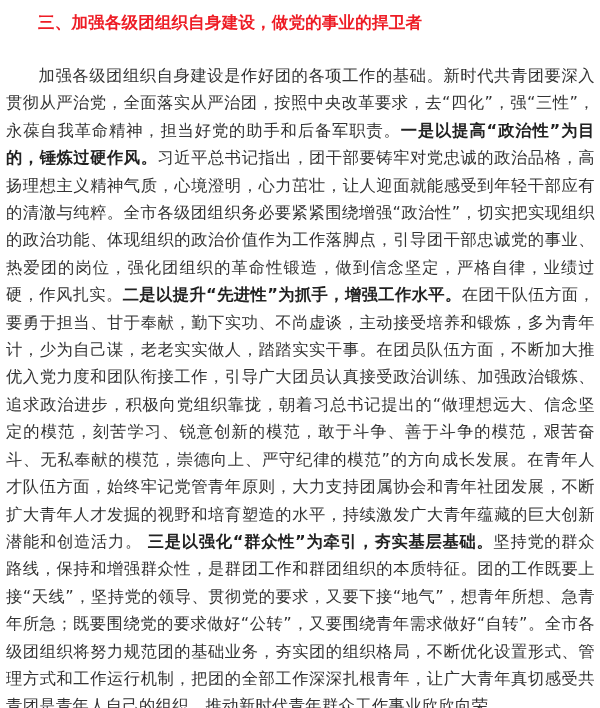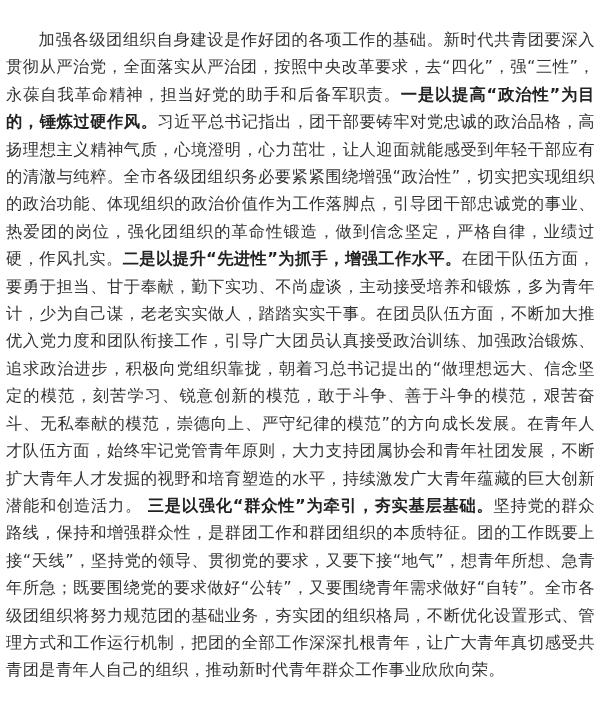--- a/index.html
+++ b/index.html
@@ -41,14 +41,15 @@
     }
     .emph {
       font-weight: bold;
       color: #222222;
     }
   </style>
 </head>
 <body>
 
 <div class="article">
+  <h3 class="section-heading">三、加强各级团组织自身建设，做党的事业的捍卫者</h3>
   <p class="body-paragraph"><span>加强各级团组织自身建设是作好团的各项工作的基础。新时代共青团要深入贯彻从严治党，全面落实从严治团，按照中央改革要求，去“四化”，强“三性”，永葆自我革命精神，担当好党的助手和后备军职责。</span><span class="emph">一是以提高“政治性”为目的，锤炼过硬作风。</span><span>习近平总书记指出，团干部要铸牢对党忠诚的政治品格，高扬理想主义精神气质，心境澄明，心力茁壮，让人迎面就能感受到年轻干部应有的清澈与纯粹。全市各级团组织务必要紧紧围绕增强“政治性”，切实把实现组织的政治功能、体现组织的政治价值作为工作落脚点，引导团干部忠诚党的事业、热爱团的岗位，强化团组织的革命性锻造，做到信念坚定，严格自律，业绩过硬，作风扎实。</span><span class="emph">二是以提升“先进性”为抓手，增强工作水平。</span><span>在团干队伍方面，要勇于担当、甘于奉献，勤下实功、不尚虚谈，主动接受培养和锻炼，多为青年计，少为自己谋，老老实实做人，踏踏实实干事。在团员队伍方面，不断加大推优入党力度和团队衔接工作，引导广大团员认真接受政治训练、加强政治锻炼、追求政治进步，积极向党组织靠拢，朝着习总书记提出的“做理想远大、信念坚定的模范，刻苦学习、锐意创新的模范，敢于斗争、善于斗争的模范，艰苦奋斗、无私奉献的模范，崇德向上、严守纪律的模范”的方向成长发展。在青年人才队伍方面，始终牢记党管青年原则，大力支持团属协会和青年社团发展，不断扩大青年人才发掘的视野和培育塑造的水平，持续激发广大青年蕴藏的巨大创新潜能和创造活力。 </span><span class="emph">三是以强化“群众性”为牵引，夯实基层基础。</span><span>坚持党的群众路线，保持和增强群众性，是群团工作和群团组织的本质特征。团的工作既要上接“天线”，坚持党的领导、贯彻党的要求，又要下接“地气”，想青年所想、急青年所急；既要围绕党的要求做好“公转”，又要围绕青年需求做好“自转”。全市各级团组织将努力规范团的基础业务，夯实团的组织格局，不断优化设置形式、管理方式和工作运行机制，把团的全部工作深深扎根青年，让广大青年真切感受共青团是青年人自己的组织，推动新时代青年群众工作事业欣欣向荣。</span></p>
 </div>
 
 </body></html>

